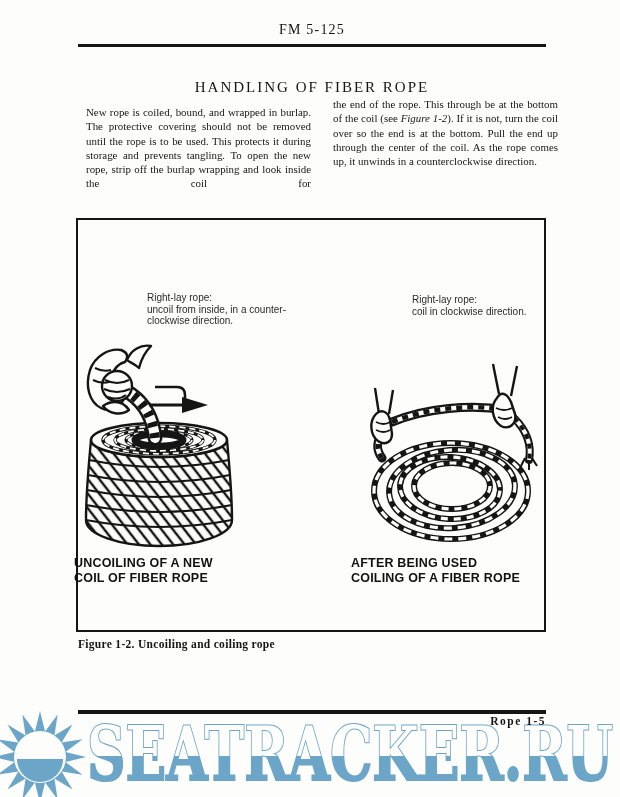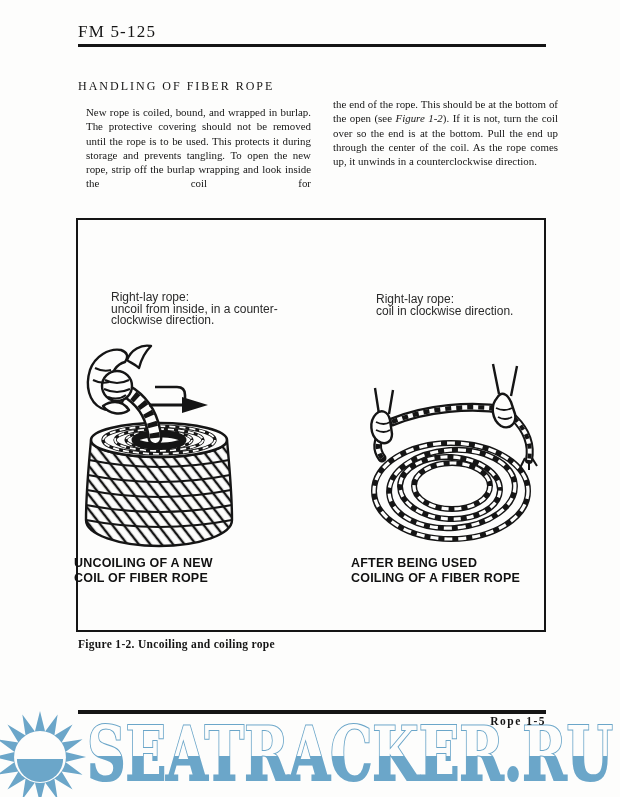--- a/index.html
+++ b/index.html
@@ -6,49 +6,49 @@
   body{
     width:620px;height:797px;position:relative;overflow:hidden;
     background:#fdfdfc;color:#151515;
     font-family:"Liberation Serif", serif;
   }
   .content{position:absolute;inset:0;z-index:1;}
   .watermark-layer{position:absolute;inset:0;z-index:0;}
 
   .doc-ref{
     position:absolute;top:22px;left:78px;width:468px;
-    text-align:left;font-size:17px;letter-spacing:1.2px;
+    text-align:center;font-size:14px;letter-spacing:1.2px;
   }
   .rule{position:absolute;left:78px;width:468px;background:#151515;}
   .rule-top{top:44px;height:3px;}
   .rule-bottom{top:710px;height:4px;}
 
   .section-title{
-    position:absolute;top:79px;left:78px;width:468px;
-    font-size:12px;letter-spacing:2px;white-space:nowrap;
+    position:absolute;top:79px;left:78px;width:468px;text-align:center;
+    font-size:15px;letter-spacing:2px;white-space:nowrap;
   }
 
   .columns{
     position:absolute;top:97px;left:78px;width:480px;
     display:flex;gap:14px;
   }
   .col{
     flex:1;font-size:10.9px;line-height:14.3px;text-align:justify;
     height:92px;overflow:hidden;
   }
   .col-left{text-align-last:justify;}
   .col i{font-style:italic;}
 
   .figure-box{
     position:absolute;left:76px;top:218px;width:470px;height:414px;
     border:2px solid #151515;background:#fdfdfc;box-sizing:border-box;
   }
   .fig-note{
     position:absolute;font-family:"Liberation Sans", sans-serif;
-    font-size:12px;line-height:11.5px;color:#2a2a2a;
+    font-size:10px;line-height:11.5px;color:#2a2a2a;margin-left:36px;
   }
   .fig-note-left{left:33px;top:72px;}
   .fig-note-right{left:298px;top:74px;}
   .fig-illu{position:absolute;}
   .fig-illu-left{left:3px;top:122px;}
   .fig-illu-right{left:268px;top:138px;}
   .fig-title{
     position:absolute;top:336px;width:190px;text-align:left;
     font-family:"Liberation Sans", sans-serif;font-weight:bold;
     font-size:12.5px;line-height:15px;letter-spacing:.2px;color:#111;
@@ -95,21 +95,21 @@
 
   <div class="doc-ref">FM 5-125</div>
 
   <div class="rule rule-top"></div>
 
   <div class="section-title">HANDLING OF FIBER ROPE</div>
 
   <div class="columns">
     <p class="col col-left" style="margin:8px;">New rope is coiled, bound, and wrapped in burlap. The protective covering should not be removed until the rope is to be used. This protects it during storage and prevents tangling. To open the new rope, strip off the burlap wrapping and look inside the coil for</p>
     <p class="col col-right" style="margin:0;">
-      <span>the end of the rope. This should be at the bottom of the open (see </span><i>Figure 1-2</i><span>). If it is not, turn the coil over so the end is at the bottom. Pull the end up through the center of the coil. As the rope comes up, it unwinds in a counterclockwise direction.</span>
+      <span>the end of the rope. This through be at the bottom of the coil (see </span><i>Figure 1-2</i><span>). If it is not, turn the coil over so the end is at the bottom. Pull the end up through the center of the coil. As the rope comes up, it unwinds in a counterclockwise direction.</span>
     </p>
   </div>
 
   <div class="figure-box">
 
     <div class="fig-note fig-note-left">
       <div>Right-lay rope:</div>
       <div>uncoil from inside, in a counter-</div>
       <div>clockwise direction.</div>
     </div>

